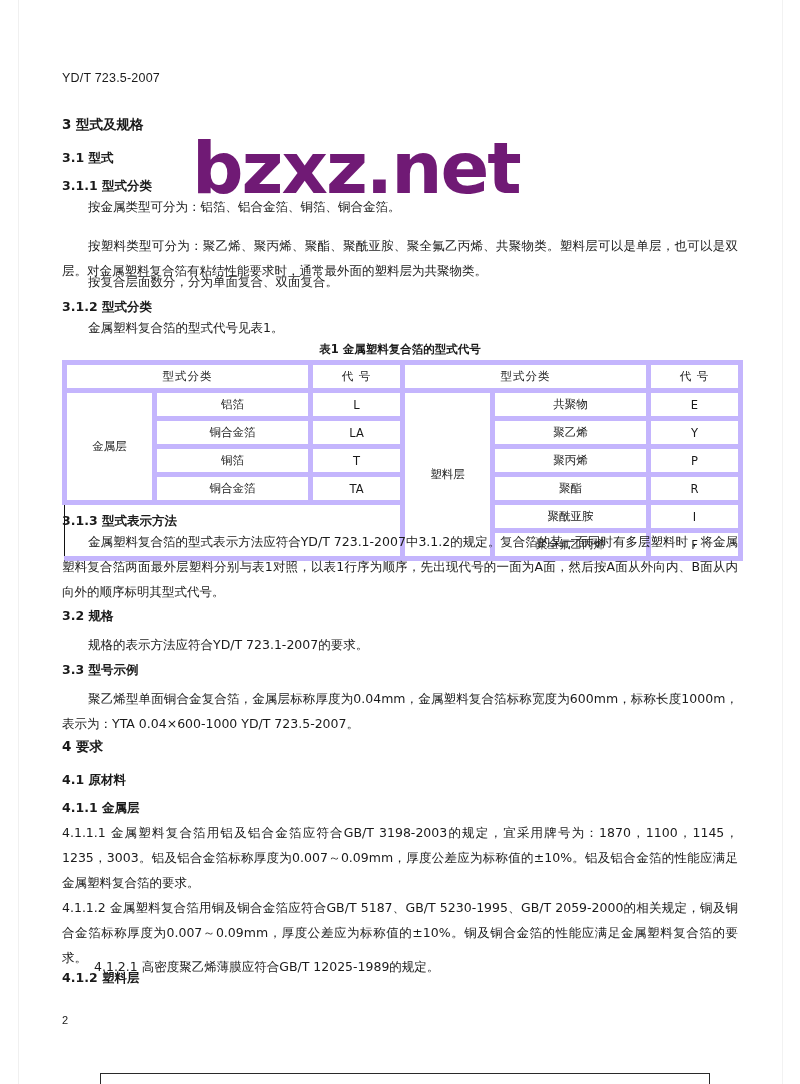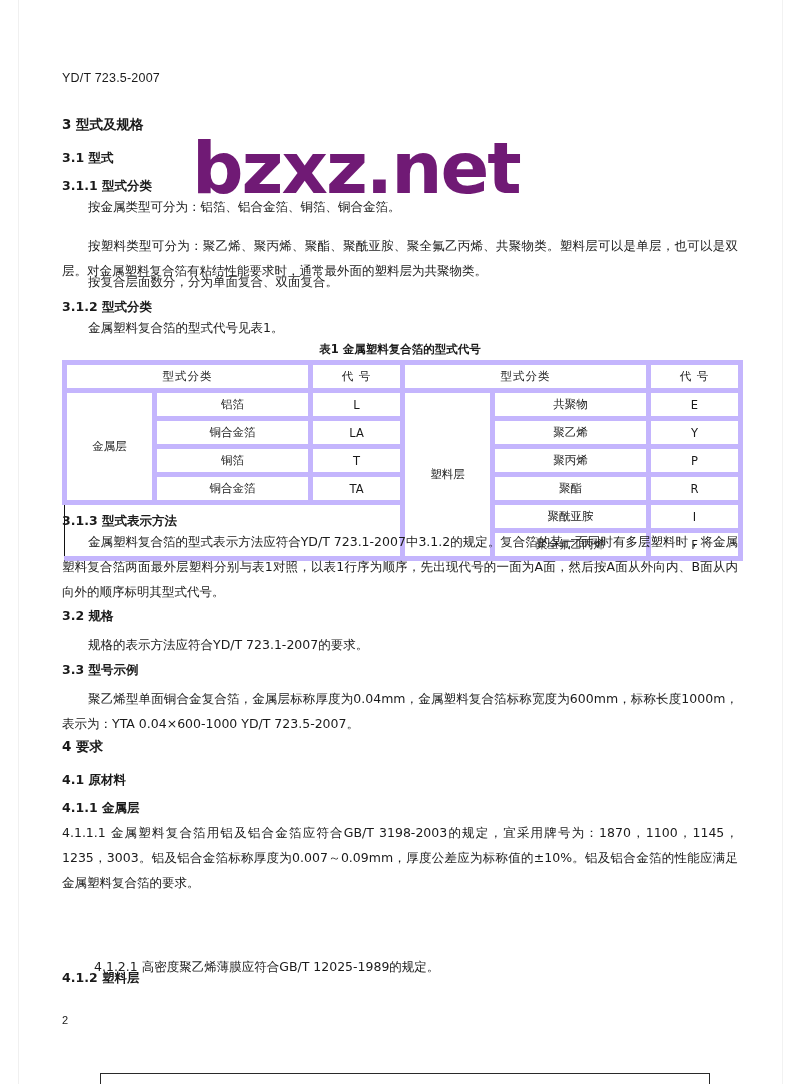--- a/index.html
+++ b/index.html
@@ -213,20 +213,21 @@
     <div class="para indent" style="top:686px;">聚乙烯型单面铜合金复合箔，金属层标称厚度为0.04mm，金属塑料复合箔标称宽度为600mm，标称长度1000m，表示为：YTA 0.04×600-1000   YD/T 723.5-2007。</div>
 
     <div class="h1" style="top:738px;">4  要求</div>
 
     <div class="h2" style="top:772px;">4.1   原材料</div>
 
     <div class="h3" style="top:800px;">4.1.1   金属层</div>
 
     <div class="numpara" style="top:820px;">4.1.1.1   金属塑料复合箔用铝及铝合金箔应符合GB/T 3198-2003的规定，宜采用牌号为：1870，1100，1145，1235，3003。铝及铝合金箔标称厚度为0.007～0.09mm，厚度公差应为标称值的±10%。铝及铝合金箔的性能应满足金属塑料复合箔的要求。</div>
 
+    <div class="numpara" style="top:895px;">4.1.1.2   金属塑料复合箔用铜及铜合金箔应符合GB/T 5187、GB/T 5230-1995、GB/T 2059-2000的相关规定，铜及铜合金箔标称厚度为0.007～0.09mm，厚度公差应为标称值的±10%。铜及铜合金箔的性能应满足金属塑料复合箔的要求。</div>
 
     <div class="h3" style="top:970px;">4.1.2   塑料层</div>
 
     <div class="numpara" style="top:954px;margin-left:32px;">4.1.2.1   高密度聚乙烯薄膜应符合GB/T 12025-1989的规定。</div>
 
     <div class="pageno">2</div>
 
     <div class="bottom-box"></div>
 
   </div>

